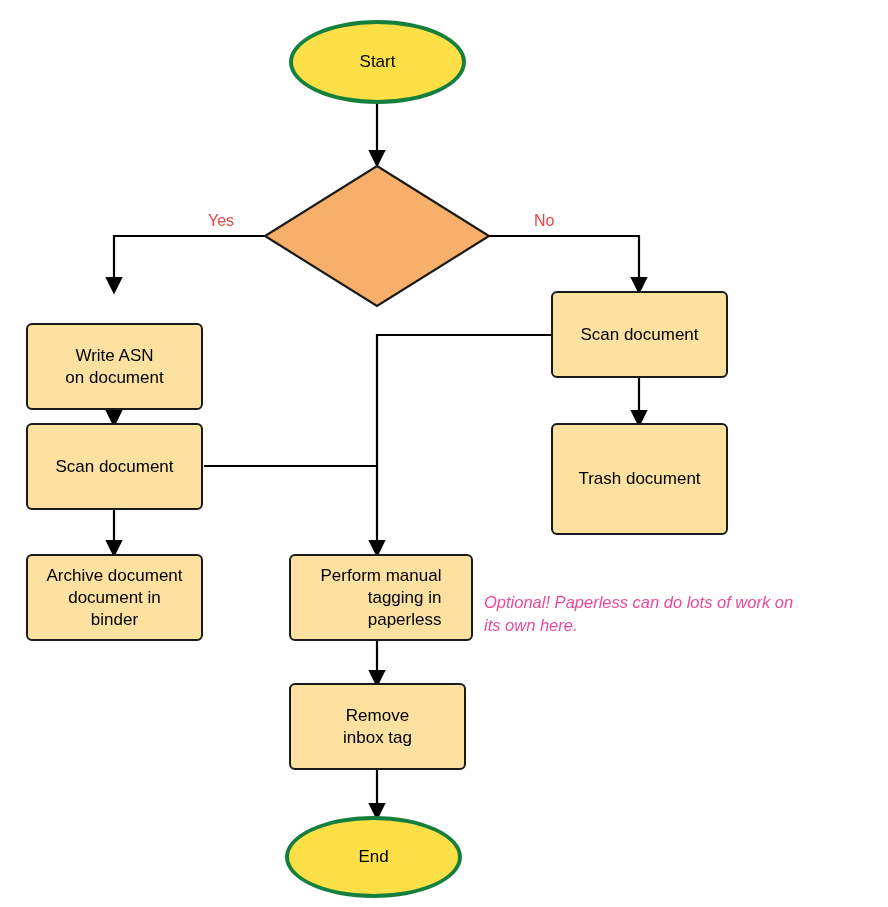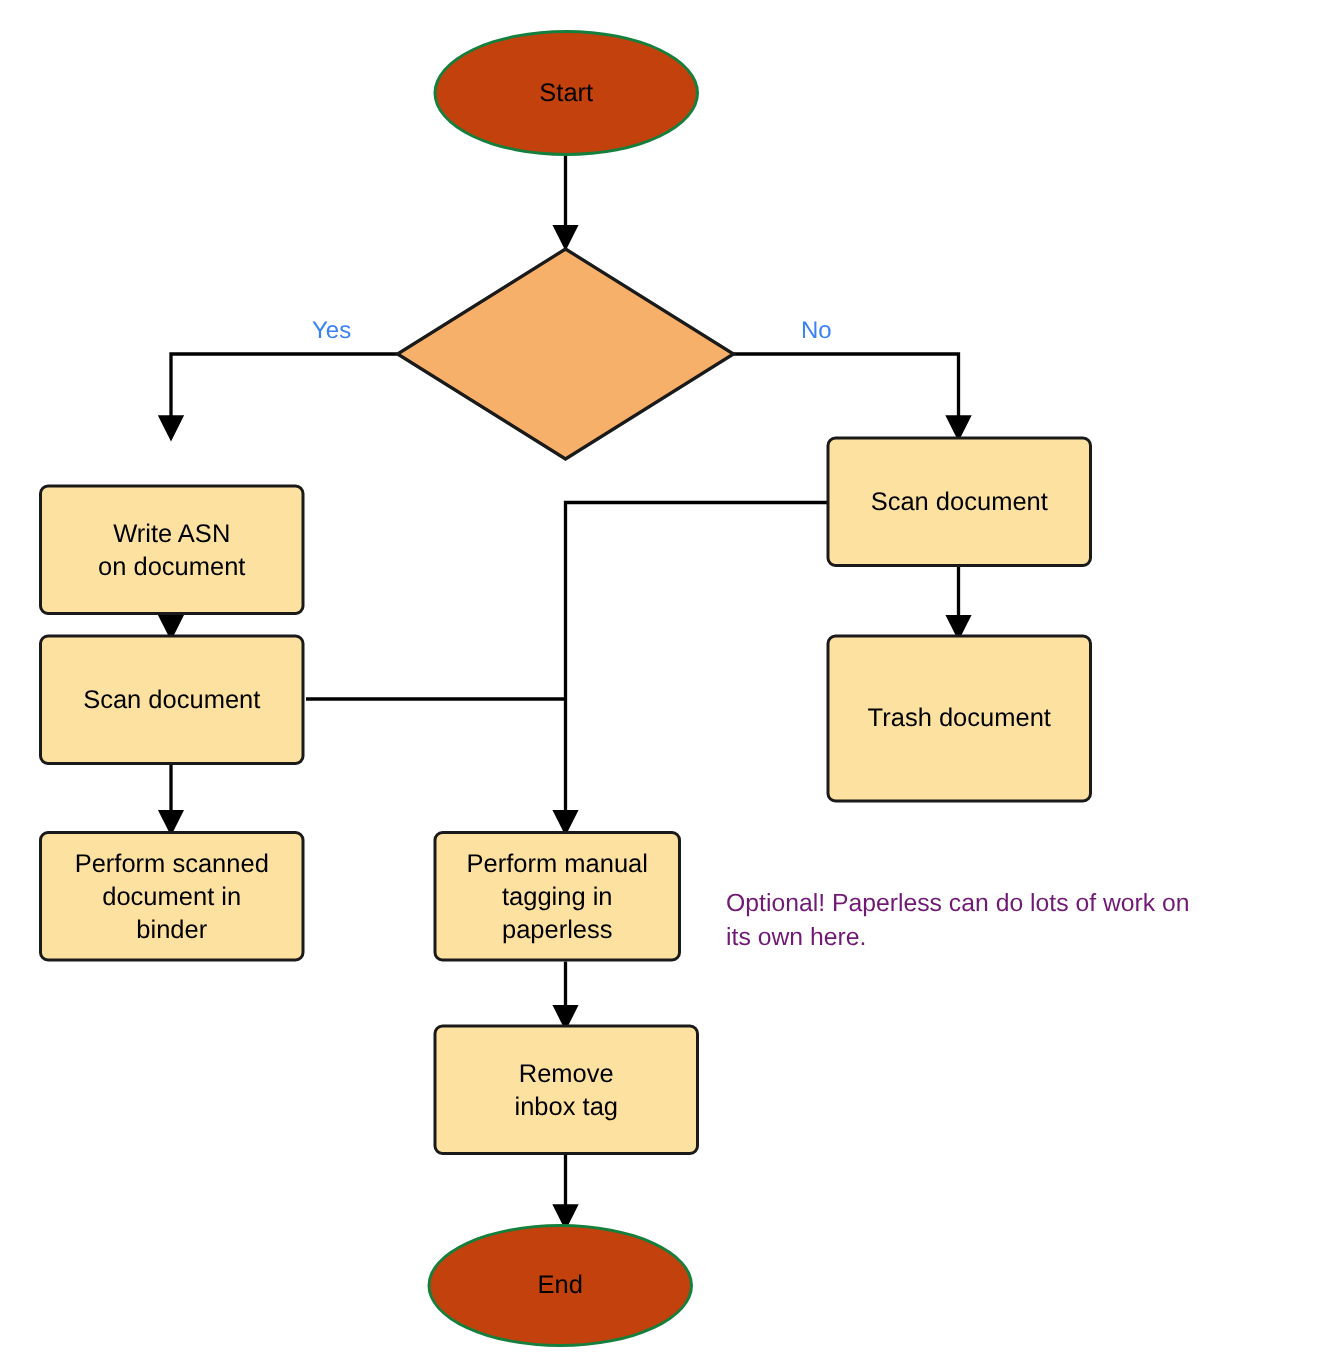--- a/index.html
+++ b/index.html
@@ -30,45 +30,46 @@
     display: flex;
     align-items: center;
     justify-content: center;
     text-align: center;
     color: #000000;
     font-size: 17px;
     line-height: 22px;
     white-space: pre-line;
   }
   .node.terminator {
-    background: #c2410c;
-    border: 2px solid #15803d;
+    background: #fde047;
+    border: 4px solid #15803d;
     border-radius: 50%;
   }
   .node.process {
     background: #fce1a0;
     border: 2px solid #1a1a1a;
     border-radius: 6px;
   }
   .node.decision-label {
     background: transparent;
     border: none;
     z-index: 3;
   }
   .edge-label {
     position: absolute;
     font-size: 16px;
-    color: #3b82f6;
+    color: #ef4444;
     background: transparent;
   }
   .note {
     position: absolute;
     font-size: 16.5px;
     line-height: 23px;
-    color: #701a75;
+    font-style: italic;
+    color: #ec4899;
     white-space: pre-line;
   }
 </style>
 </head>
 <body>
 
 <div id="canvas">
 
   <svg class="edges" viewBox="0 0 888 907">
     <defs>
@@ -111,34 +112,34 @@
   <div class="node process" style="left:26px; top:291px; width:177px; height:87px;margin-top:32px;">
     <span>Write ASN
 on document</span>
   </div>
 
   <div class="node process" style="left:26px; top:423px; width:177px; height:87px;">
     <span>Scan document</span>
   </div>
 
   <div class="node process" style="left:26px; top:554px; width:177px; height:87px;">
-    <span>Perform scanned
+    <span>Archive document
 document in
 binder</span>
   </div>
 
   <div class="node process" style="left:551px; top:291px; width:177px; height:87px;">
     <span>Scan document</span>
   </div>
 
   <div class="node process" style="left:551px; top:423px; width:177px; height:112px;">
     <span>Trash document</span>
   </div>
 
-  <div class="node process" style="left:289px; top:554px; width:165px; height:87px;">
+  <div class="node process" style="left:289px; top:554px; width:184px; height:87px;text-align:right;">
     <span>Perform manual
 tagging in
 paperless</span>
   </div>
 
   <div class="node process" style="left:289px; top:683px; width:177px; height:87px;">
     <span>Remove
 inbox tag</span>
   </div>
 

